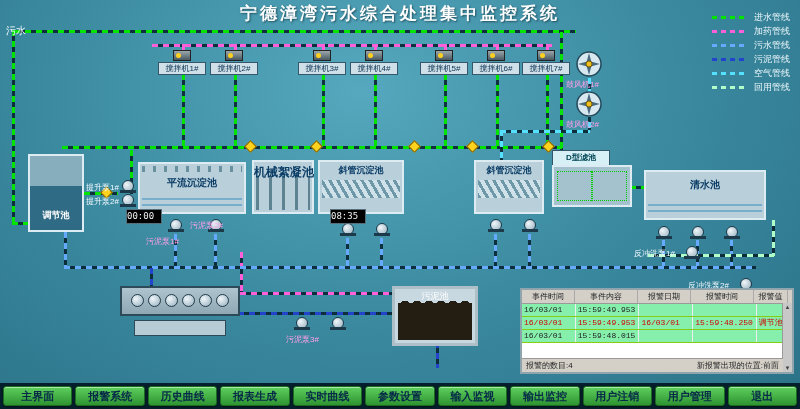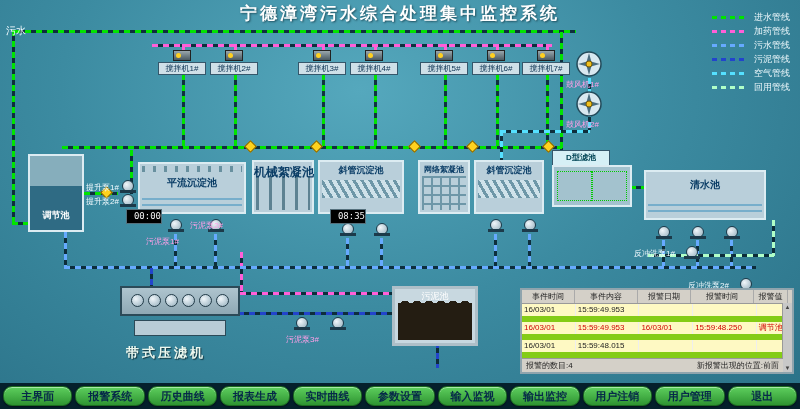--- a/index.html
+++ b/index.html
@@ -42,52 +42,52 @@
     background:repeating-linear-gradient(60deg,#6e97a8 0 3px,#cfe2ea 3px 7px);}
   .grid{position:absolute;left:2px;right:2px;top:14px;bottom:2px;
     background:repeating-linear-gradient(90deg,#6e97a8 0 2px,transparent 2px 9px),
                repeating-linear-gradient(180deg,#6e97a8 0 2px,transparent 2px 9px);}
   
   .pump{position:absolute;width:16px;height:13px;z-index:4;}
   .pump::before{content:"";position:absolute;left:2px;top:0;width:10px;height:10px;border-radius:50%;
     background:radial-gradient(circle at 35% 35%,#f0f6fa,#93aebc);border:1px solid #1c3a4a;}
   .pump::after{content:"";position:absolute;left:0;bottom:0;width:16px;height:3px;background:#1c3a4a;}
   .timer{position:absolute;width:34px;height:13px;background:#000;color:#f2f2f2;z-index:5;
-    font-family:"DejaVu Sans Mono",monospace;font-size:9px;line-height:13px;text-align:right;border:1px solid #55707c;}
+    font-family:"DejaVu Sans Mono",monospace;font-size:9px;line-height:13px;text-align:left;border:1px solid #55707c;}
   
   .pool{position:absolute;left:392px;top:286px;width:86px;height:60px;z-index:3;
     border:3px solid #aebfc8;background:#c8d8e0;box-sizing:border-box;}
   .pool-sludge{position:absolute;left:3px;right:3px;top:12px;bottom:3px;background:#241d12;
     background:radial-gradient(circle at 6px -2px,#c8d8e0 4px,transparent 4px) repeat-x top/12px 6px,#241d12;}
   .pool-label{position:absolute;top:1px;left:0;right:0;text-align:center;font-size:9px;color:#fff;z-index:4;}
   .press{position:absolute;left:120px;top:282px;width:124px;height:62px;z-index:3;}
   .press-frame{position:absolute;left:0;top:4px;width:120px;height:30px;border:2px solid #2c4a58;
     background:linear-gradient(#aec4ce,#8fa8b4);text-align:center;box-sizing:border-box;}
   .roller{display:inline-block;width:11px;height:11px;border-radius:50%;margin:6px 2px 0 2px;
     background:radial-gradient(circle at 35% 35%,#f0f6fa,#93aebc);border:1px solid #223b48;}
   .press-base{position:absolute;left:14px;top:38px;width:90px;height:14px;background:#b8ccd6;border:1px solid #2c4a58;}
   .belt-label{position:absolute;left:126px;top:344px;font-size:13px;font-weight:bold;letter-spacing:3px;
     color:#ecf8ef;text-shadow:1px 1px 1px #10343f;z-index:5;}
   
   .alarm{position:absolute;left:520px;top:288px;width:274px;height:86px;background:#ffffff;
     border:2px solid #8fa4ad;box-sizing:border-box;z-index:6;font-size:8px;color:#222;}
   .alarm-head{display:flex;height:13px;background:#d4d0c8;border-bottom:1px solid #999;}
   .alarm-head span{border-right:1px solid #aaa;line-height:13px;text-align:center;overflow:hidden;}
-  .alarm-row{display:flex;height:12px;border-bottom:6px solid #84cc16;background:#fef9c3;}
+  .alarm-row{display:flex;height:12px;border-bottom:1px solid #84cc16;background:#86efac;font-family:Liberation Mono, monospace;}
   .alarm-row span{border-right:1px solid #eee;line-height:12px;padding-left:2px;overflow:hidden;white-space:nowrap;}
   .alarm-row.alert span{color:#d00000;}
   .cw0{width:52px}.cw1{width:62px}.cw2{width:52px}.cw3{width:62px}.cw4{width:33px}
   .alarm-foot{position:absolute;left:0;right:9px;bottom:0;height:13px;background:#d4d0c8;
     border-top:1px solid #999;display:flex;justify-content:space-between;padding:0 4px;line-height:13px;}
   .vscroll{position:absolute;right:0;top:13px;bottom:0;width:9px;background:#c8c8c8;border-left:1px solid #999;
     font-size:6px;color:#444;text-align:center;line-height:8px;}
   
   .menu{position:absolute;left:0;bottom:0;width:100%;height:26px;background:#05202c;
     display:flex;gap:3px;padding:3px 3px;box-sizing:border-box;z-index:7;}
-  .mbtn{flex:1;background:linear-gradient(#5ecf5e,#2e9431);border:1px solid #1b6b20;border-radius:9px;
+  .mbtn{flex:1;background:linear-gradient(#5ecf5e,#2e9431);border:1px solid #1b6b20;border-radius:3px;
     color:#062a48;font-weight:bold;font-size:11px;text-align:center;line-height:18px;cursor:pointer;
     box-shadow:inset 0 1px 0 #a6eaa6,0 1px 2px rgba(0,0,0,.5);white-space:nowrap;overflow:hidden;}
 </style>
 </head>
 <body>
 
 <div id="screen">
 
   <div class="title">宁德漳湾污水综合处理集中监控系统</div>
   <div class="slabel" style="left:6px;top:24px;font-size:10px;">污水</div>
@@ -238,24 +238,20 @@
   <div class="tank" style="left:252px;top:160px;width:62px;height:54px;">
     <span class="tank-label" style="top:2px;font-size:12px;">机械絮凝池</span>
     <div class="vstripes"></div>
   </div>
 
   <div class="tank" style="left:318px;top:160px;width:86px;height:54px;">
     <span class="tank-label" style="top:2px;font-size:9px;">斜管沉淀池</span>
     <div class="diag"></div>
   </div>
 
-  <div class="tank" style="left:418px;top:160px;width:52px;height:54px;">
-    <span class="tank-label" style="top:2px;font-size:8px;">网络絮凝池</span>
-    <div class="grid"></div>
-  </div>
 
   <div class="tank" style="left:474px;top:160px;width:70px;height:54px;">
     <span class="tank-label" style="top:2px;font-size:9px;">斜管沉淀池</span>
     <div class="diag"></div>
   </div>
 
   <div class="tank" style="left:552px;top:150px;width:58px;height:29px;background:#d6f0f6;border:1px solid #35576b;">
     <span class="tank-label" style="top:1px;font-size:8px;color:#045;">D型滤池</span>
   </div>
   <div class="tank" style="left:552px;top:165px;width:80px;height:42px;background:#a3c2ce;">
@@ -272,21 +268,20 @@
     <span class="pool-label">污泥池</span>
     <div class="pool-sludge"></div>
   </div>
 
   <div class="press">
     <div class="press-frame">
       <span class="roller"></span><span class="roller"></span><span class="roller"></span><span class="roller"></span><span class="roller"></span><span class="roller"></span>
     </div>
     <div class="press-base"></div>
   </div>
-  <div class="belt-label">带式压滤机</div>
 
   <div class="slabel" style="left:86px;top:182px">提升泵1#</div>
   <div class="slabel" style="left:86px;top:196px">提升泵2#</div>
   <div class="pump" style="left:120px;top:180px"></div>
   <div class="pump" style="left:120px;top:194px"></div>
 
   <div class="pump" style="left:168px;top:219px"></div>
   <div class="pump" style="left:208px;top:219px"></div>
   <div class="slabel pinklabel" style="left:146px;top:236px">污泥泵1#</div>
   <div class="slabel pinklabel" style="left:190px;top:220px">污泥泵2#</div>

